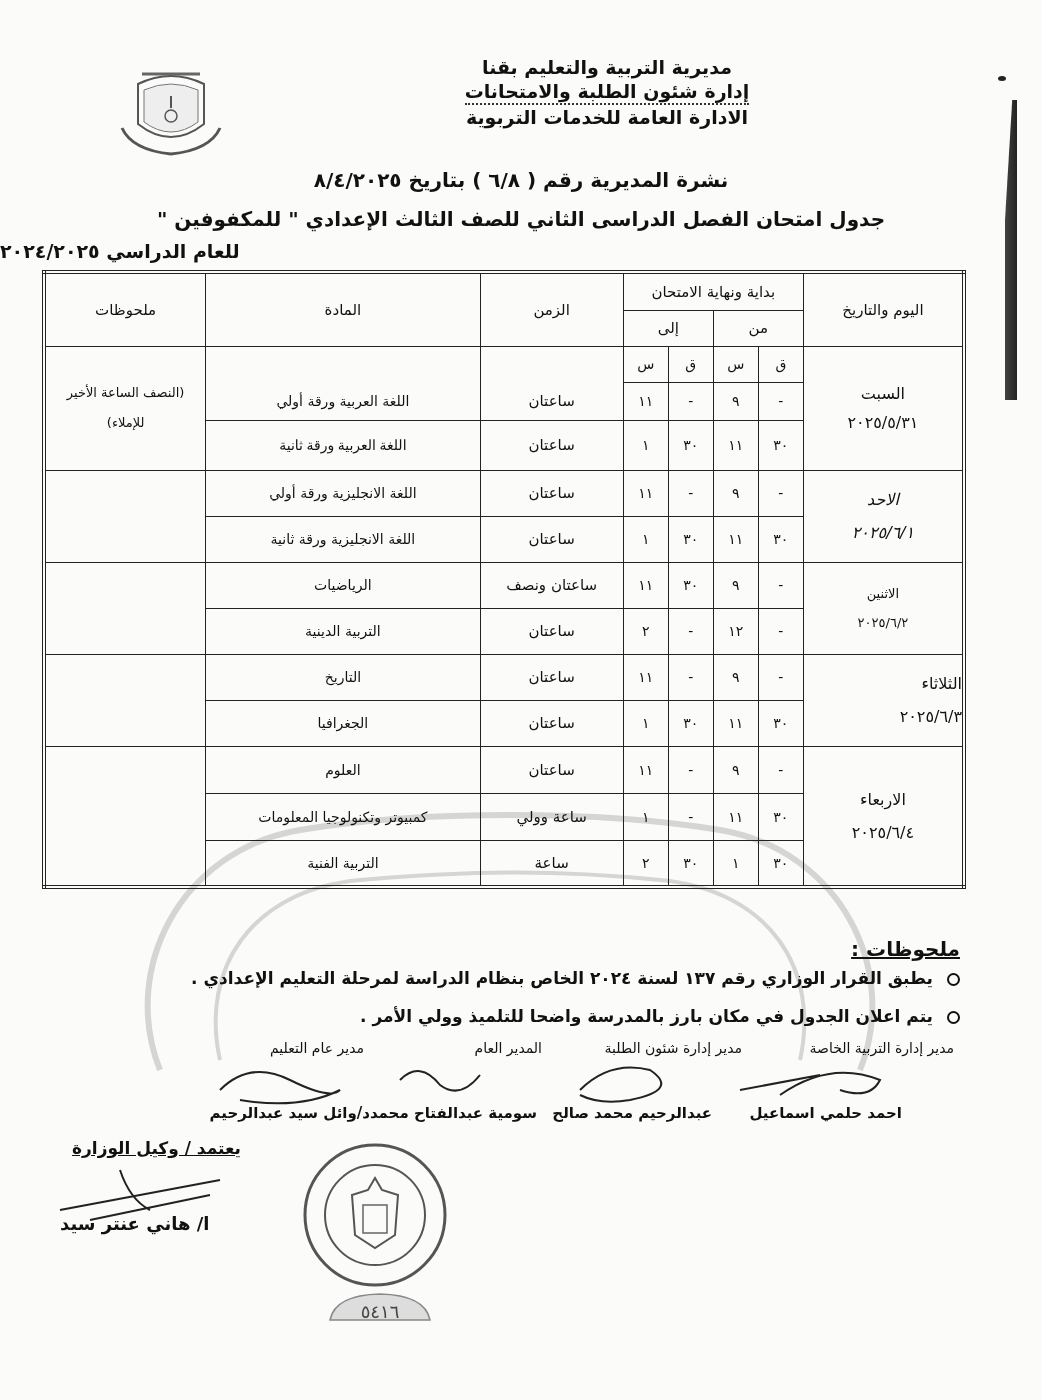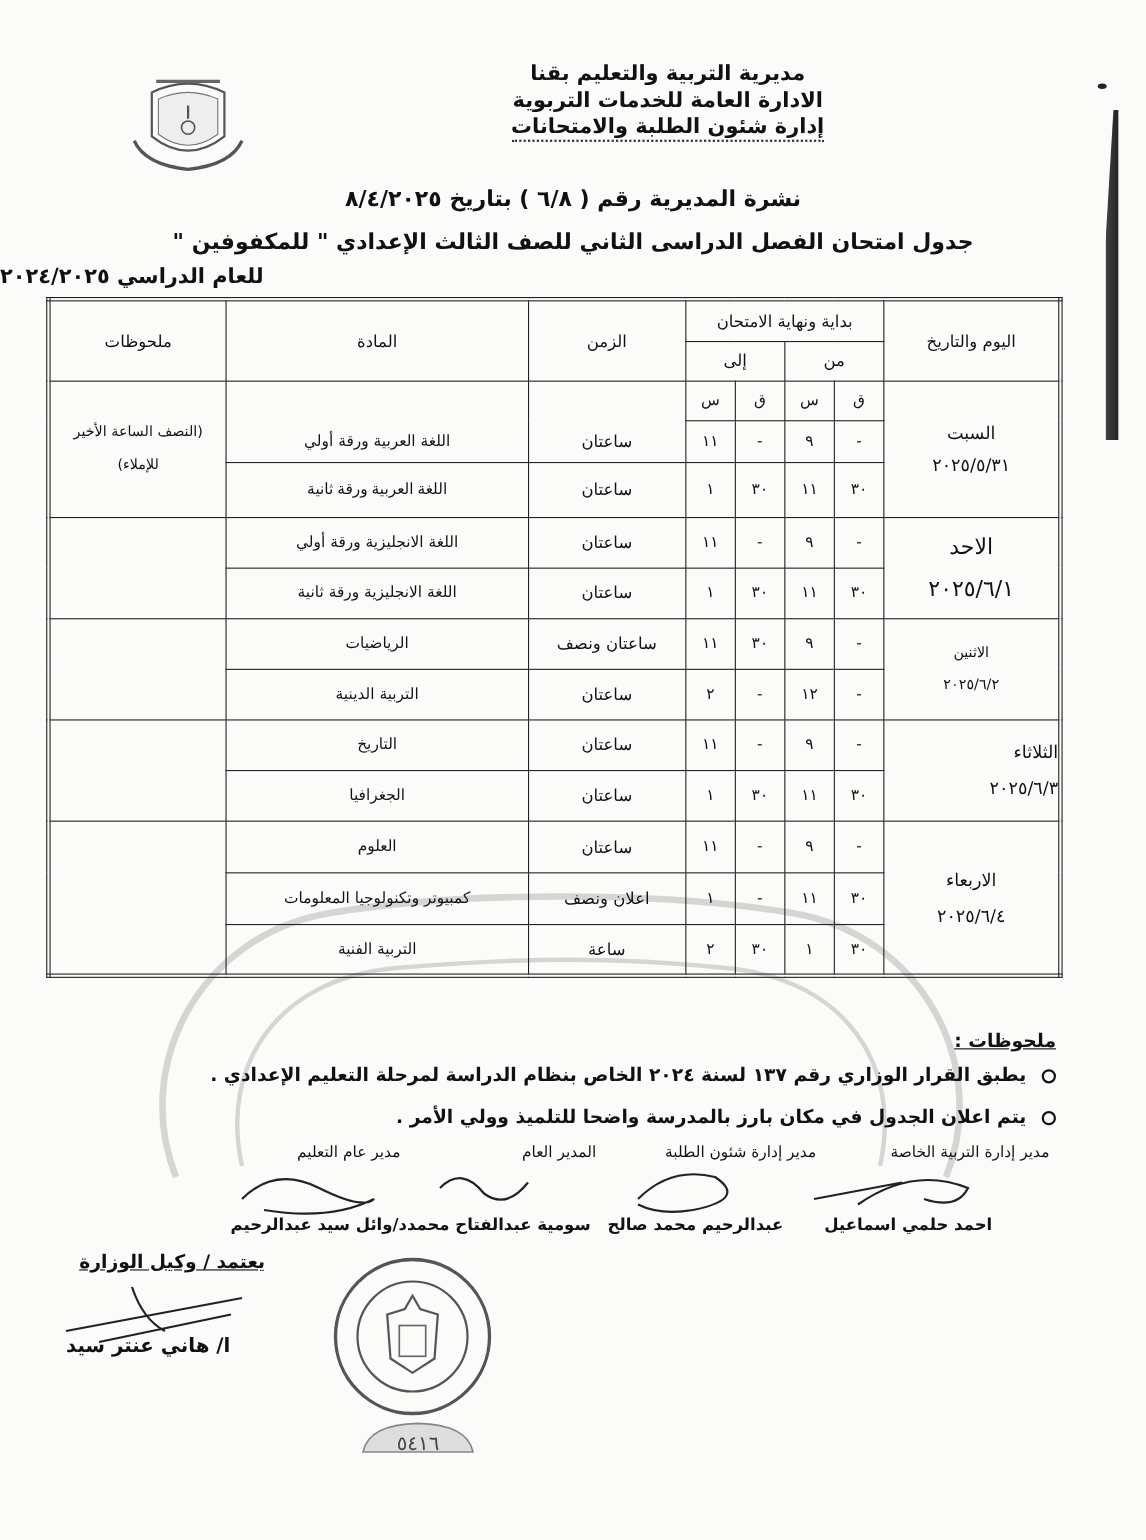--- a/index.html
+++ b/index.html
@@ -18,21 +18,21 @@
   .right-edge { left:1005px; top:100px; width:12px; height:300px; background:linear-gradient(to right,#444,#222); clip-path:polygon(60% 0,100% 0,100% 100%,0 100%,0 40%); }
   .dot { left:998px; top:76px; width:8px; height:5px; border-radius:50%; background:#222; }
   table.sched {
     position:absolute; left:42px; top:270px; width:924px; border-collapse:collapse;
     direction:rtl; table-layout:fixed; font-size:14px;
     border:4px double #222;
   }
   table.sched td, table.sched th { border:1.5px solid #222; text-align:center; font-weight:normal; padding:0; }
   table.sched th { font-size:15px; }
   .thick-b td, .thick-b th { border-bottom:4px double #222; }
-  .notes-label { right:82px; top:937px; font-weight:bold; font-size:17px; text-decoration:underline; }
+  .notes-label { right:82px; top:937px; font-weight:bold; font-size:20px; text-decoration:underline; }
   .note { right:82px; font-weight:bold; font-size:17px; }
   .note1 { top:968px; }
   .note2 { top:1006px; }
   .bullet { display:inline-block; width:9px; height:9px; border:2px solid #111; border-radius:50%; margin-left:14px; vertical-align:middle; }
   .sig-title { font-size:14px; top:1040px; }
   .sig-name { font-size:15px; font-weight:bold; top:1104px; }
   .approve { left:72px; top:1138px; font-weight:bold; font-size:17px; text-decoration:underline; }
   .approve-name { left:60px; top:1213px; font-weight:bold; font-size:18px; }
   .seal { left:300px; top:1140px; width:150px; height:150px; }
   .seal-num { left:325px; top:1290px; width:110px; height:36px; }
@@ -44,22 +44,22 @@
 <svg class="abs watermark" viewBox="0 0 820 330">
   <path d="M60 300 C 20 200, 80 80, 200 60 C 320 40, 500 40, 620 60 C 740 80, 800 200, 760 300" fill="none" stroke="#666" stroke-width="6"></path>
   <path d="M120 290 C 100 200, 150 120, 260 110 C 380 100, 460 100, 560 110 C 670 120, 720 200, 700 290" fill="none" stroke="#666" stroke-width="4"></path>
 </svg>
 
 <div class="abs dot"></div>
 <div class="abs right-edge"></div>
 
 <div class="abs header-org rtl">
   <div>مديرية التربية والتعليم بقنا</div>
+  <div><span class="u">إدارة شئون الطلبة والامتحانات</span></div>
   <div>الادارة العامة للخدمات التربوية</div>
-  <div><span class="u">إدارة شئون الطلبة والامتحانات</span></div>
 </div>
 
 <svg class="abs logo" viewBox="0 0 118 100">
   <path d="M26 22 Q59 6 92 22 L92 62 Q59 88 26 62 Z" fill="none" stroke="#555" stroke-width="2"></path>
   <path d="M32 28 Q59 16 86 28 L86 60 Q59 80 32 60 Z" fill="#eee" stroke="#777" stroke-width="1"></path>
   <circle cx="59" cy="54" r="6" fill="none" stroke="#555" stroke-width="1.5"></circle>
   <line x1="59" y1="34" x2="59" y2="46" stroke="#555" stroke-width="2"></line>
   <path d="M10 66 Q20 88 59 92 Q98 88 108 66" fill="none" stroke="#555" stroke-width="3"></path>
   <path d="M30 12 L88 12" stroke="#666" stroke-width="3"></path>
 </svg>
@@ -116,21 +116,21 @@
       </tr>
       <tr class="thick-b" style="height: 50px;">
         <td>٣٠</td>
         <td>١١</td>
         <td>٣٠</td>
         <td>١</td>
         <td style="font-size: 15px;">ساعتان</td>
         <td style="font-size: 14px; font-family: Liberation Serif, serif;">اللغة العربية ورقة ثانية</td>
       </tr>
       <tr style="height: 46px;">
-        <td rowspan="2" style="font-size: 20px;">
+        <td rowspan="2" style="font-size: 16px; font-style: italic;">
           <div>الاحد</div>
           <div style="margin-top:14px">٢٠٢٥/٦/١</div>
         </td>
         <td>-</td>
         <td>٩</td>
         <td>-</td>
         <td>١١</td>
         <td style="font-size: 15px;">ساعتان</td>
         <td style="font-size: 14px;">اللغة الانجليزية ورقة أولي</td>
         <td rowspan="2"></td>
@@ -196,21 +196,21 @@
         <td>١١</td>
         <td style="font-size: 15px;">ساعتان</td>
         <td style="font-size: 14px;">العلوم</td>
         <td rowspan="3"></td>
       </tr>
       <tr style="height: 47px;">
         <td>٣٠</td>
         <td>١١</td>
         <td>-</td>
         <td>١</td>
-        <td style="font-size: 15px;">اعلان ونصف</td>
+        <td style="font-size: 15px;">ساعة وولي</td>
         <td style="font-size: 14px;">كمبيوتر وتكنولوجيا المعلومات</td>
       </tr>
       <tr class="thick-b" style="height: 47px;">
         <td>٣٠</td>
         <td>١</td>
         <td>٣٠</td>
         <td>٢</td>
         <td style="font-size: 15px;">ساعة</td>
         <td style="font-size: 14px;">التربية الفنية</td>
       </tr>

